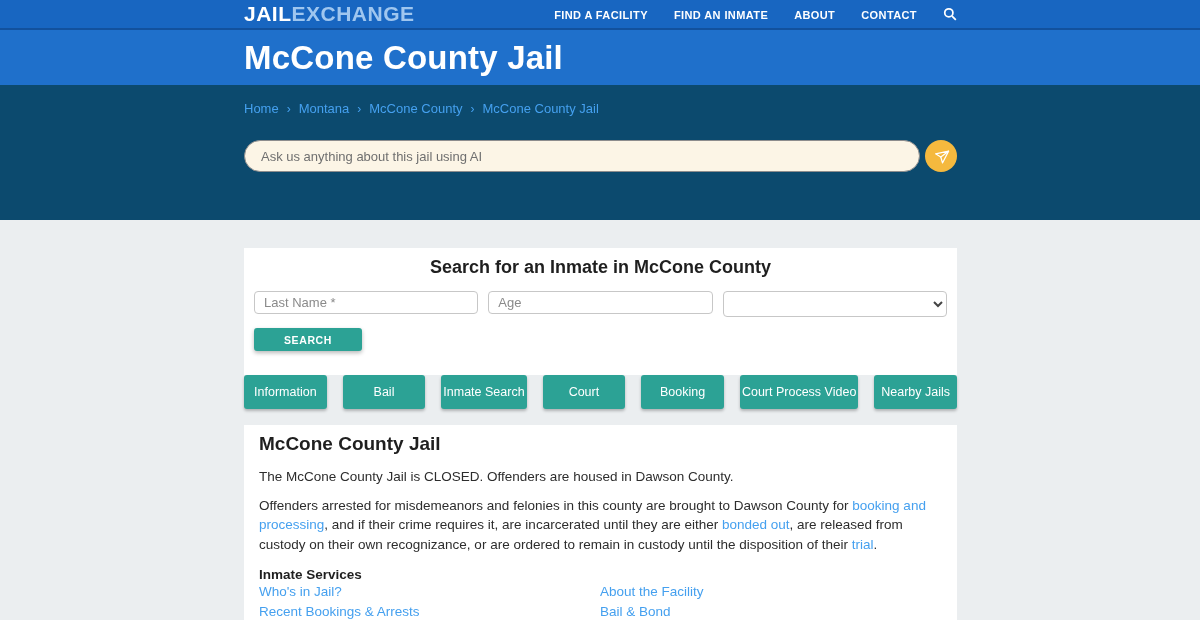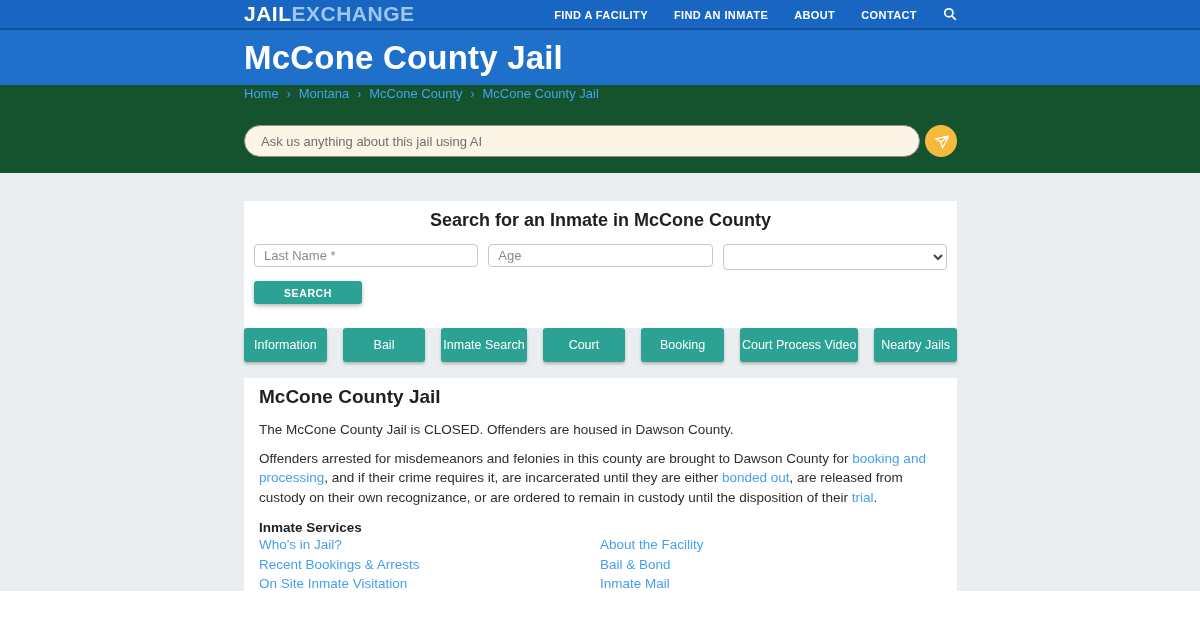--- a/index.html
+++ b/index.html
@@ -29,21 +29,21 @@
   .logo .exchange { color: #9fc6ef; }
   .nav-menu { display: flex; align-items: flex-end; gap: 26px; }
   .nav-item { color: #ffffff; font-size: 11px; font-weight: 700; letter-spacing: 0.4px; cursor: pointer; white-space: nowrap; }
   .nav-search-icon { display: flex; align-items: center; cursor: pointer; }
 
   
   .page-header { height: 57px; background: var(--header-blue); border-top: 2px solid var(--divider-blue); display: flex; align-items: center; }
   .page-header h1 { color: #ffffff; font-size: 33px; font-weight: 700; letter-spacing: 0.2px; }
 
   
-  .white-band { background: #14532d; height: 88px; padding-top: 1px; }
+  .white-band { background: #0c4a6e; height: 135px; padding-top: 16px; }
   .breadcrumb { display: flex; align-items: center; gap: 8px; font-size: 13px; margin-bottom: 24px; }
   .crumb { color: var(--link-blue); cursor: pointer; text-decoration: none; }
   .crumb-sep { color: var(--link-blue); font-size: 12px; }
   .ai-row { display: flex; align-items: center; gap: 5px; }
   .ai-input {
     flex: 1; height: 32px; border-radius: 16px;
     border: 1px solid #8d8d8d; background: var(--cream);
     padding: 0 16px; font-size: 13px; color: #333;
     font-family: "Liberation Sans", sans-serif; outline: none;
   }

